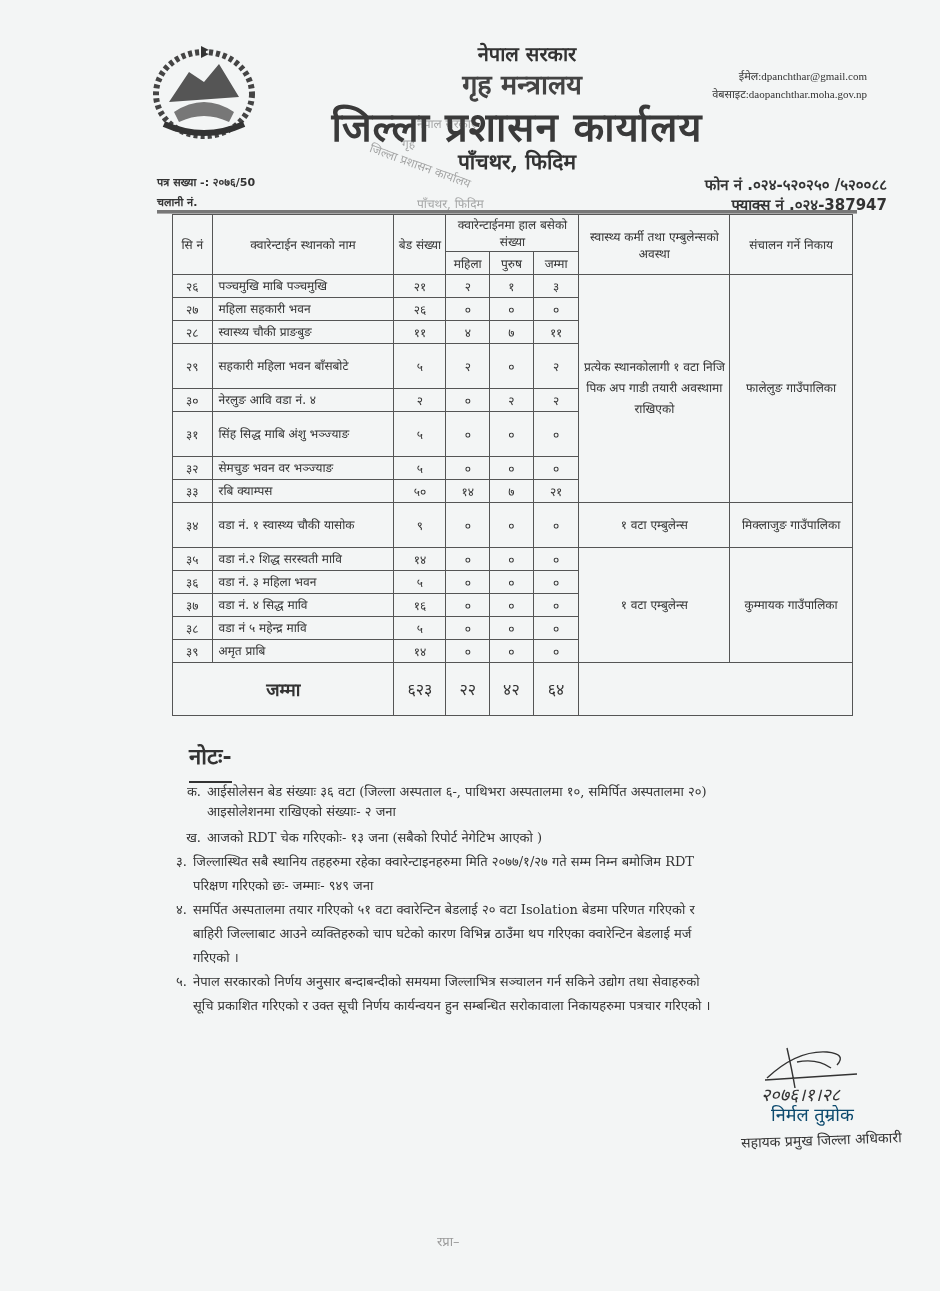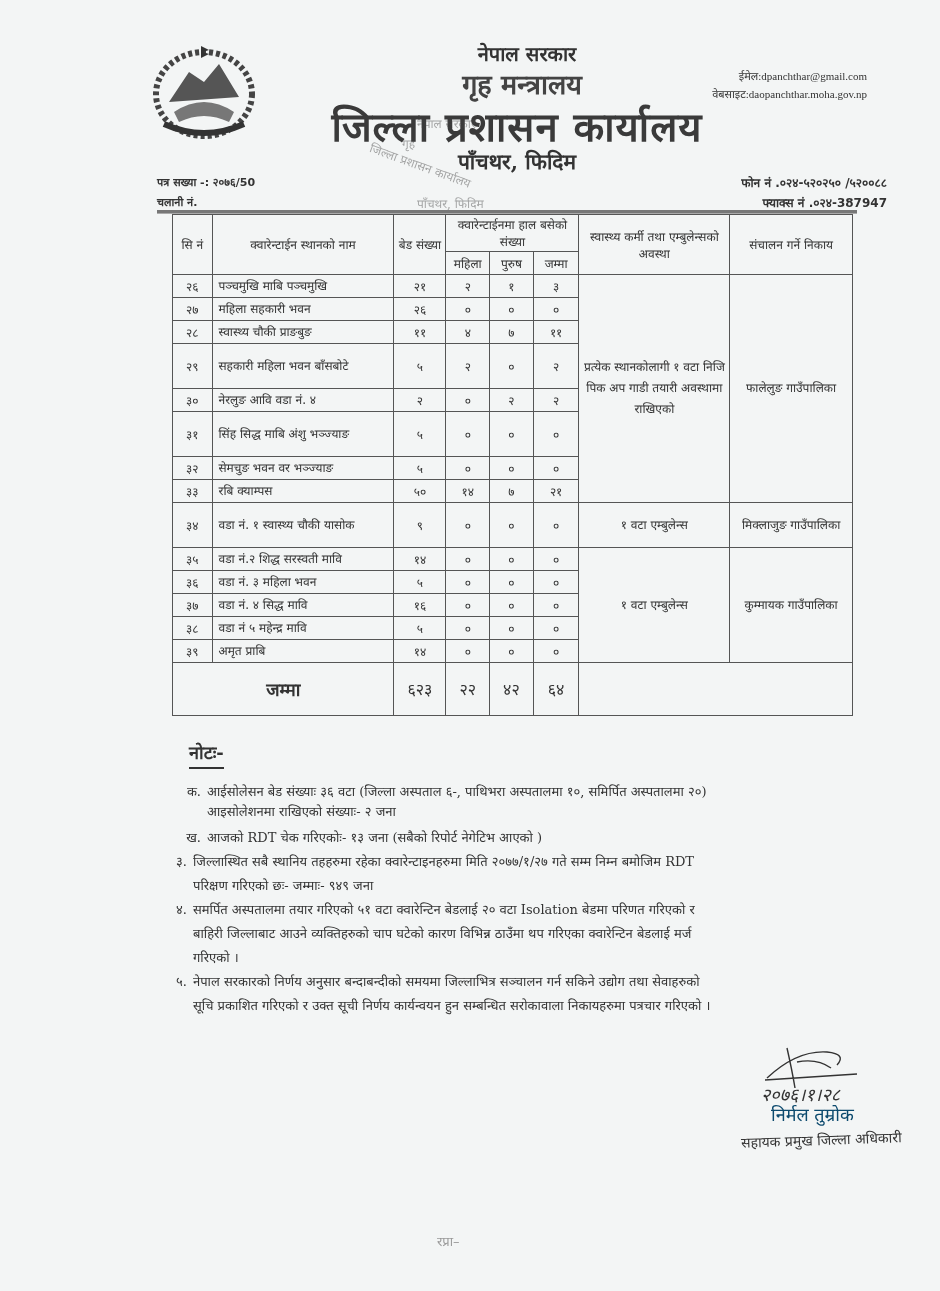--- a/index.html
+++ b/index.html
@@ -13,21 +13,21 @@
   .hdr-gov { font-family: "DejaVu Serif", serif; font-size: 20px; font-weight: bold; color: #333; margin-left: -20px; }
   .hdr-ministry { font-family: "DejaVu Serif", serif; font-size: 27px; font-weight: bold; color: #444; margin-top: -2px; margin-left: -30px;}
   .hdr-office { font-family: "DejaVu Sans", sans-serif; font-size: 40px; font-weight: bold; color: #3a3a3a; margin-top: -4px; letter-spacing: 1px; margin-left: -40px;}
   .hdr-place { font-family: "DejaVu Serif", serif; font-size: 21px; font-weight: bold; color: #333; margin-top: -6px; margin-left: -40px; }
   .contact-r { position: absolute; right: 90px; text-align: left; font-family: "Liberation Serif", serif; font-size: 11px; color: #333; }
   .email { top: 68px; }
   .website { top: 86px; }
   .ref-left { position: absolute; left: 140px; font-size: 11px; font-weight: bold; color: #333; }
   .ref-no { top: 174px; }
   .dispatch { top: 194px; }
-  .ref-right { position: absolute; right: 70px; font-size: 12px; font-weight: bold; color: #333; text-align: right; }
+  .ref-right { position: absolute; right: 70px; font-size: 15px; font-weight: bold; color: #333; text-align: right; }
   .phone { top: 174px; }
   .fax { top: 194px; }
   .sep { position: absolute; left: 140px; top: 210px; width: 700px; height: 3px; background: #777; border-bottom: 1px solid #aaa; }
   .stamp { position: absolute; left: 340px; top: 95px; width: 170px; height: 130px; border-radius: 50%; opacity: 0.45; }
   .stamp span { position: absolute; font-family: "DejaVu Serif", serif; font-size: 12px; color: #444; }
 
   table.q {
     position: absolute; left: 155px; top: 214px; width: 681px; border-collapse: collapse;
     font-family: "DejaVu Serif", serif; font-size: 12px; color: #333;
   }
@@ -35,21 +35,21 @@
   table.q th { height: 36px; }
   table.q td.name { text-align: left; padding-left: 6px; line-height: 20px; }
   table.q tr.r td { height: 22px; }
   table.q tr.r2 td { height: 44px; }
   table.q td.merged { line-height: 21px; }
   table.q tr.total td { height: 52px; font-size: 16px; }
   table.q tr.total td.lbl { font-size: 18px; font-weight: bold; }
   .sub th { height: 22px !important; }
 
   .notes { position: absolute; left: 140px; top: 740px; width: 720px; font-family: "DejaVu Serif", serif; font-size: 13px; color: #333; }
-  .note-title { position: absolute; left: 32px; top: 0; font-size: 18px; font-weight: bold; border-bottom: 2px solid #333; padding-bottom: 3px; }
+  .note-title { position: absolute; left: 32px; top: 0; font-size: 22px; font-weight: bold; border-bottom: 2px solid #333; padding-bottom: 11px; }
   .nline { position: absolute; left: 0; white-space: nowrap; }
   .nmark { display: inline-block; width: 30px; text-align: right; margin-right: 6px; }
 
   .sig { position: absolute; left: 720px; top: 1040px; width: 180px; height: 120px; }
   .sig-date { position: absolute; left: 24px; top: 42px; font-family: "DejaVu Serif", serif; font-size: 18px; font-style: italic; color: #333; }
   .sig-name { position: absolute; left: 34px; top: 62px; font-family: "DejaVu Serif", serif; font-size: 18px; color: #0c4a6e; }
   .sig-title { position: absolute; left: 4px; top: 90px; font-family: "DejaVu Serif", serif; font-size: 14px; color: #333; transform: rotate(-2deg); }
   .footmark { position: absolute; left: 420px; top: 1232px; font-size: 13px; color: #999; }
 </style>
 </head>

